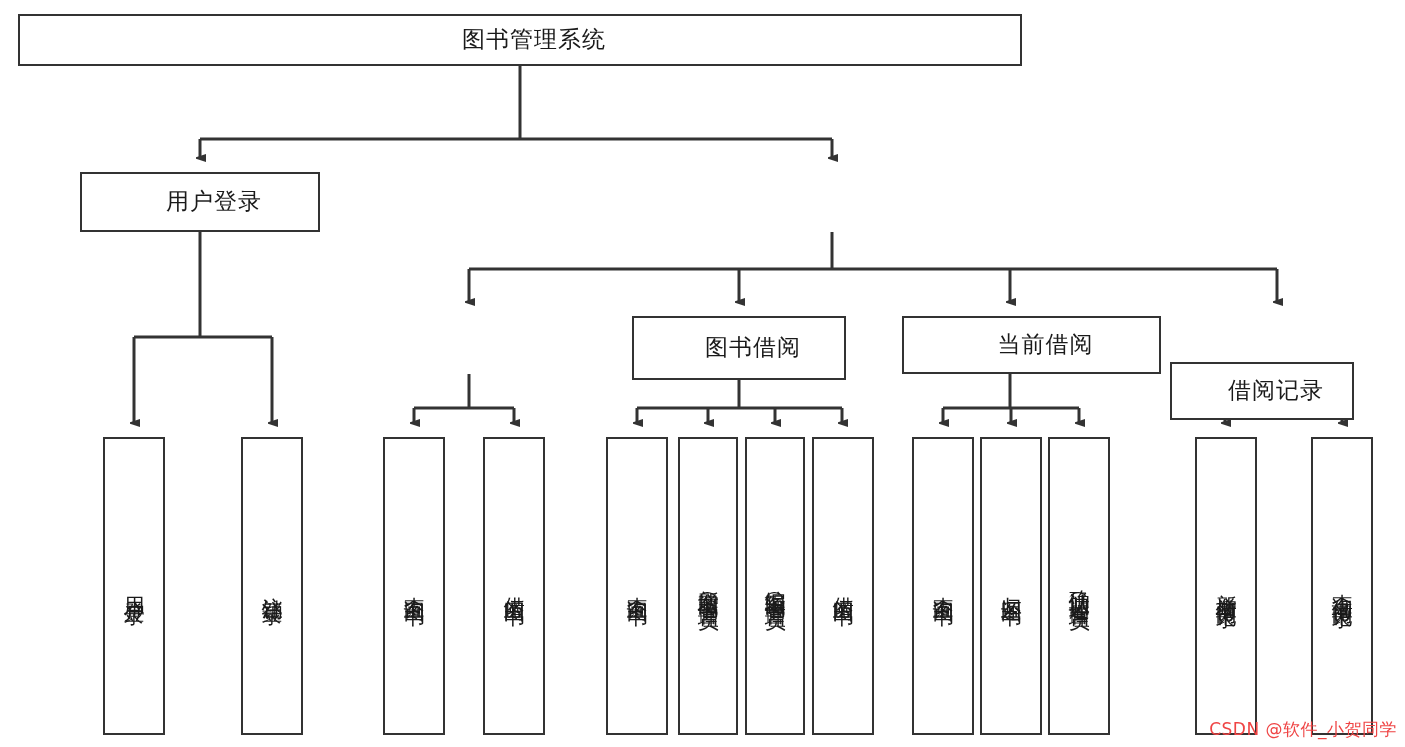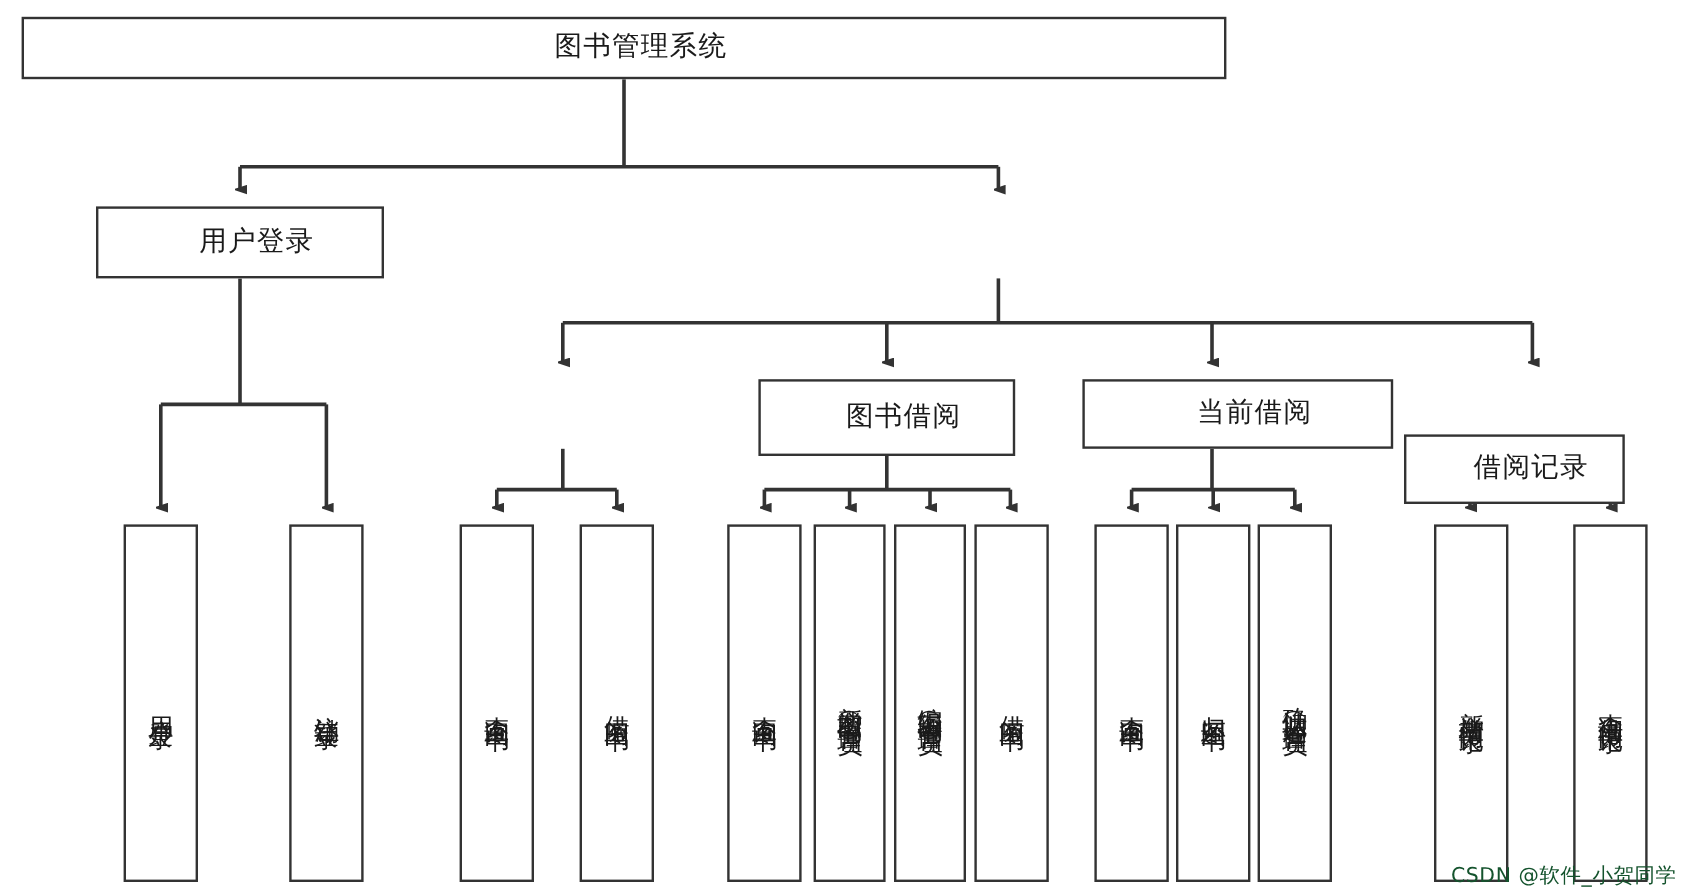--- a/index.html
+++ b/index.html
@@ -56,21 +56,21 @@
   .node.vert .vlabel {
     writing-mode: vertical-rl;
     text-orientation: upright;
     white-space: nowrap;
   }
   .watermark {
     position: absolute;
     right: 8px;
     bottom: 6px;
     font-size: 17px;
-    color: #14532d;
+    color: #ef4444;
     letter-spacing: 0.5px;
     white-space: nowrap;
     user-select: none;
   }
 </style>
 </head>
 <body>
 
 <div id="diagram-root">
 

